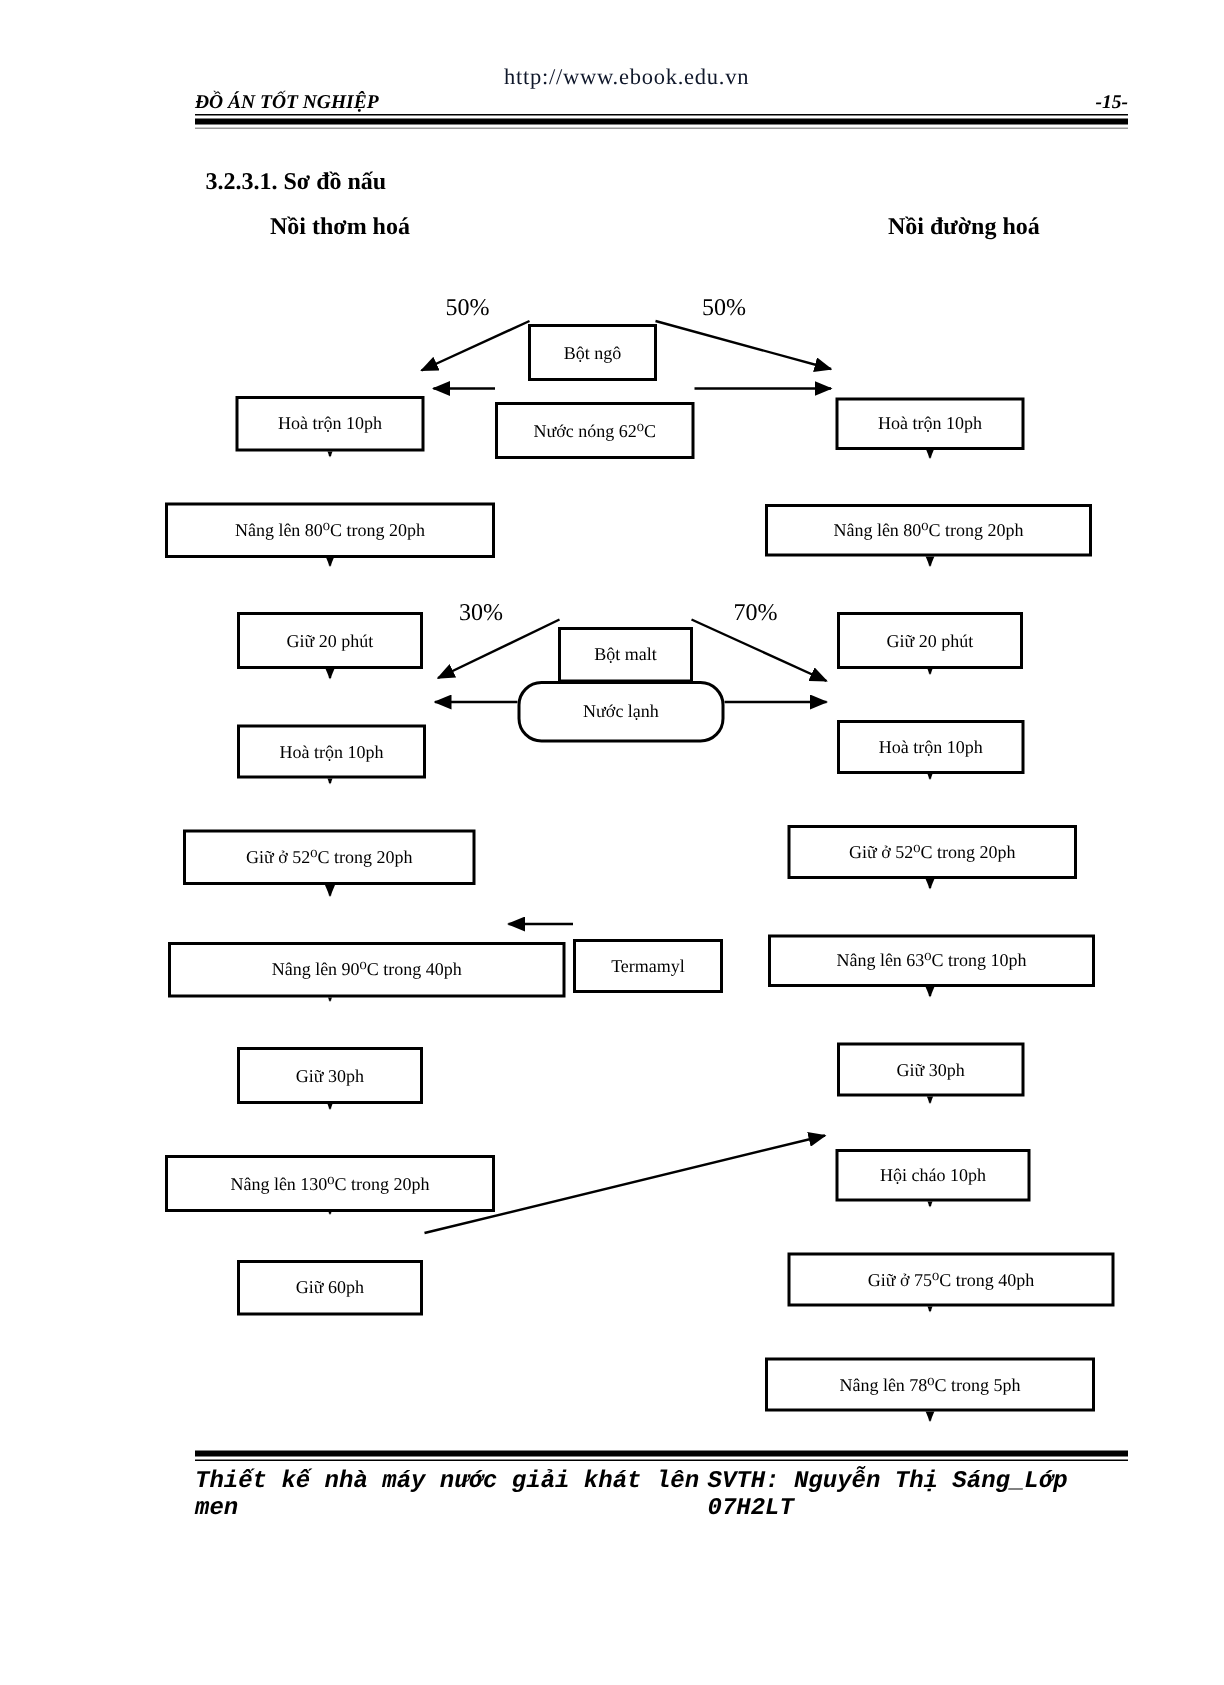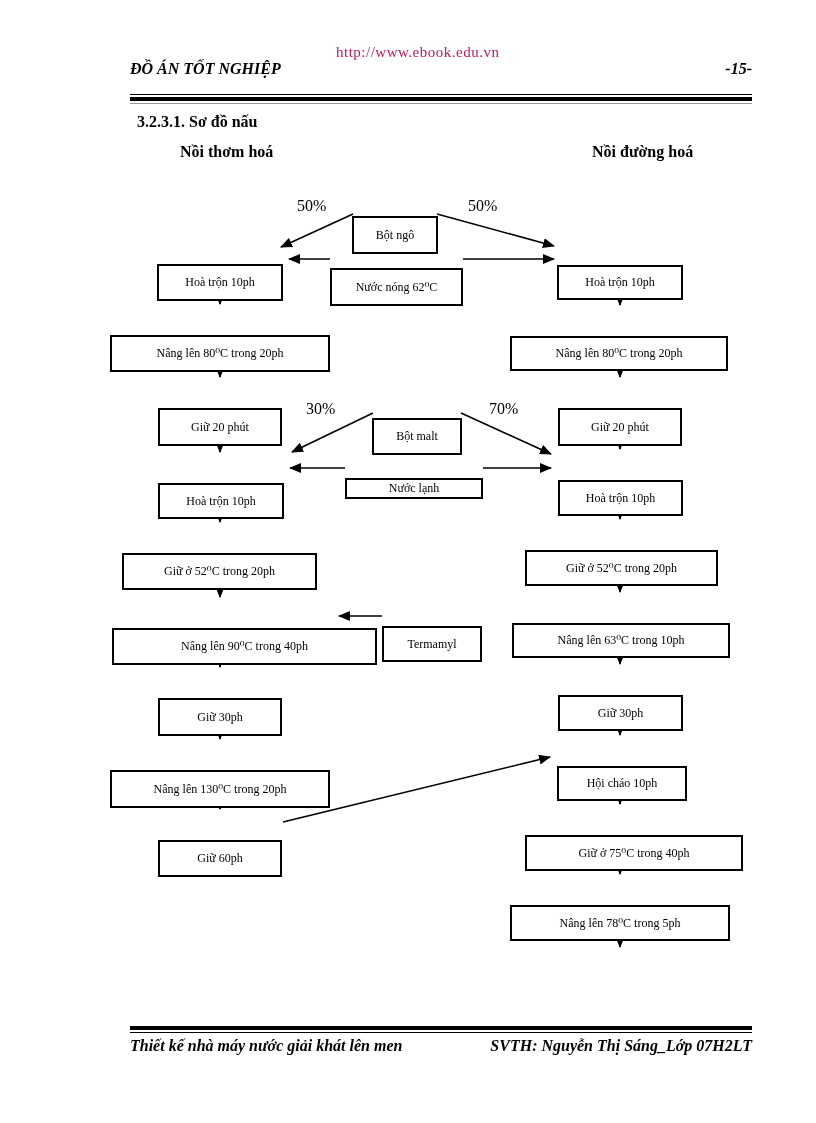--- a/index.html
+++ b/index.html
@@ -3,48 +3,48 @@
 <meta charset="utf-8">
 <style>
   html,body { margin:0; padding:0; background:#ffffff; }
   .page {
     position:relative; width:816px; height:1123px; background:#ffffff;
     font-family:"Liberation Serif","DejaVu Serif",serif; color:#000;
     overflow:hidden;
   }
   .watermark {
     position:absolute; left:336px; top:44px;
-    font-size:15px; color:#be185d; letter-spacing:0.5px;
+    font-size:15px; color:#0f172a; letter-spacing:0.5px;
   }
   .header { position:absolute; left:130px; top:60px; width:622px; }
   .header-row {
     display:flex; justify-content:space-between; align-items:baseline;
-    font-weight:bold; font-style:italic; font-size:16px;
-    padding-bottom:16px; border-bottom:1.5px solid #000;
+    font-weight:bold; font-style:italic; font-size:13px;
+    padding-bottom:0; border-bottom:1.5px solid #000;
   }
   .header-rule-thick { height:3.5px; background:#000; margin-top:2px; }
   .header-rule-thin  { height:1px; background:#999; margin-top:2px; }
 
   .section-title { position:absolute; left:137px; top:113px; font-size:16px; font-weight:bold; }
   .col-title { position:absolute; top:143px; font-size:16px; font-weight:bold; }
   .col-title.left  { left:180px; }
   .col-title.right { left:592px; }
 
   .node {
     position:absolute; border:2px solid #000; background:#fff;
     display:flex; align-items:center; justify-content:center;
     font-size:12px; text-align:center; box-sizing:border-box;
     white-space:nowrap;
     margin-top:28px;
   }
   
   .n-botngo   { left:352px; top:188px; width:86px;  height:38px; }
   .n-nuocnong { left:330px; top:240px; width:133px; height:38px; }
   .n-botmalt  { left:372px; top:390px; width:90px;  height:37px; }
-  .n-nuoclanh { left:345px; top:450px; width:138px; height:21px; }
+  .n-nuoclanh { left:345px; top:426px; width:138px; height:41px;border-radius:16px; }
   .n-termamyl { left:382px; top:598px; width:100px; height:36px; }
   
   .n-l1 { left:157px; top:236px; width:126px; height:37px; }
   .n-l2 { left:110px; top:307px; width:220px; height:37px; }
   .n-l3 { left:158px; top:380px; width:124px; height:38px; }
   .n-l4 { left:158px; top:455px; width:126px; height:36px; }
   .n-l5 { left:122px; top:525px; width:195px; height:37px; }
   .n-l6 { left:112px; top:600px; width:265px; height:37px; }
   .n-l7 { left:158px; top:670px; width:124px; height:38px; }
   .n-l8 { left:110px; top:742px; width:220px; height:38px; }
@@ -64,21 +64,21 @@
 
   .pct { position:absolute; font-size:16px; }
   .pct-50l { left:297px; top:197px; }
   .pct-50r { left:468px; top:197px; }
   .pct-30  { left:306px; top:400px; }
   .pct-70  { left:489px; top:400px; }
 
   svg.arrows { position:absolute; left:0; top:0; pointer-events:none; }
   svg.arrows line { stroke:#000; stroke-width:1.6; }
 
-  .footer { position:absolute; left:130px; top:1026px; width:622px; }
+  .footer { position:absolute; left:130px; top:967px; width:622px;font-family:Liberation Mono, monospace; }
   .footer-rule-thick { height:4px; background:#000; }
   .footer-rule-thin  { height:1px; background:#000; margin-top:2px; }
   .footer-row {
     display:flex; justify-content:space-between;
     font-weight:bold; font-style:italic; font-size:16px; margin-top:4px;
   }
 </style>
 </head>
 <body>
 

